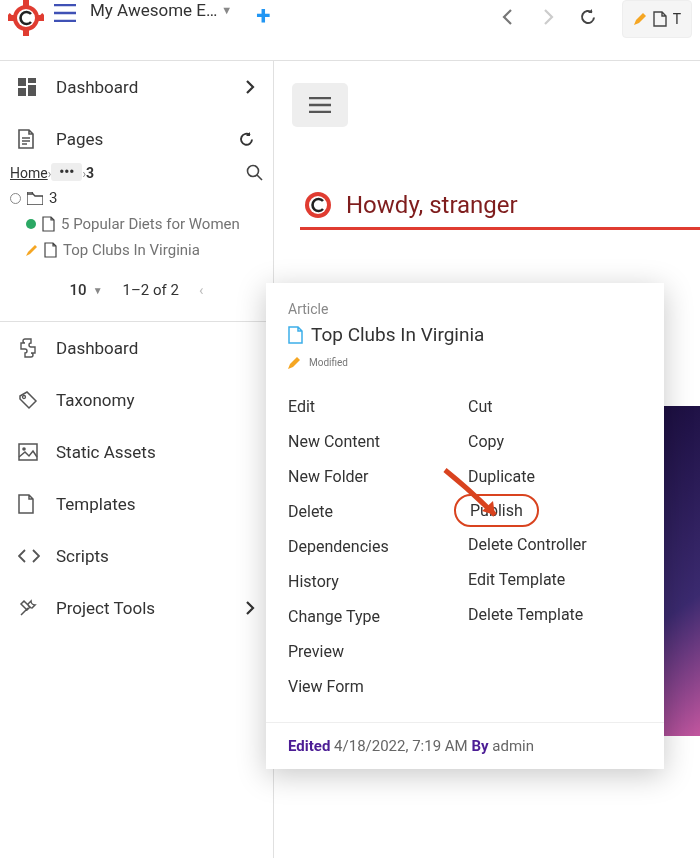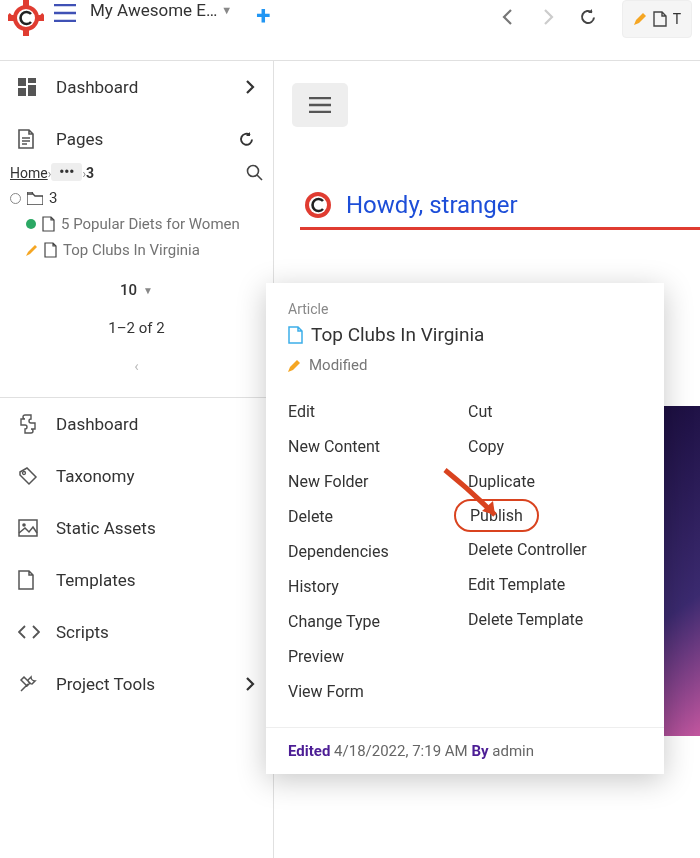--- a/index.html
+++ b/index.html
@@ -152,21 +152,20 @@
     .folder-icon { font-size: 14px; }
     .file-icon { font-size: 15px; }
     .link-blue { color: #737373; cursor: pointer; }
     .pager {
       display: flex;
       align-items: center;
       justify-content: center;
       gap: 20px;
       padding: 18px 10px;
       font-size: 15px;
-      flex-direction: column;
     }
     .pager .count-val { font-weight: 500; }
     .pager .caret-sm { font-size: 10px; color: #888; }
     .pager .chev-pg { color: #bbb; font-size: 15px; cursor: pointer; }
     .sidebar-divider { border-top: 1px solid #e0e0e0; margin-top: 4px; }
     
     .content {
       flex: 1;
       position: relative;
       background: #fff;
@@ -180,21 +179,21 @@
       font-size: 20px;
       color: #555;
       cursor: pointer;
     }
     .howdy {
       display: flex;
       align-items: center;
       gap: 10px;
       margin: 60px 0 0 26px;
       font-size: 24px;
-      color: #1d4ed8;
+      color: #7f1d1d;
     }
     .howdy .logo-sm { width: 36px; height: 36px; }
     .red-line {
       height: 3px;
       background: #e03c31;
       margin: 4px 0 0 26px;
       width: 400px;
     }
     .bg-image {
       position: absolute;
@@ -227,21 +226,21 @@
     .ctx-header .title-row .file-blue {
       color: #3daee9; font-size: 17px;
     }
     .ctx-header .title-row .title {
       font-size: 19px;
     }
     .ctx-header .mod-row {
       display: flex; align-items: center; gap: 8px;
       margin-top: 10px;
       color: #777;
-      font-size: 15px;
+      font-size: 10px;
     }
     .ctx-body {
       display: grid;
       grid-template-columns: 1fr 1fr;
       padding: 10px 22px 18px 22px;
       column-gap: 6px;
     }
     .ctx-item {
       padding: 8px 0;
       font-size: 16px;

